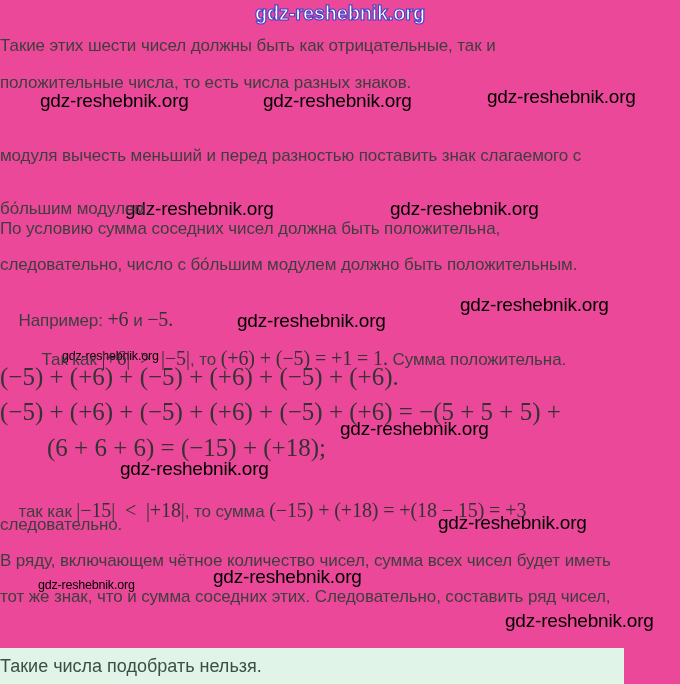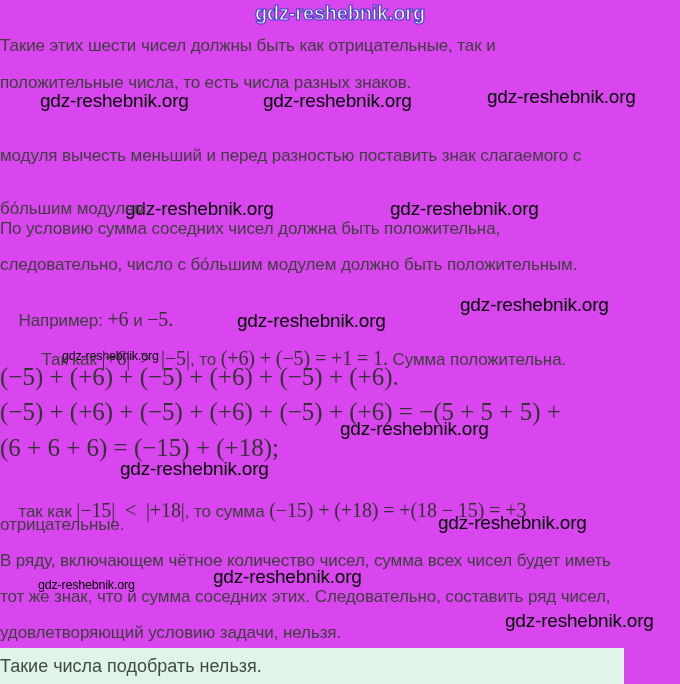--- a/index.html
+++ b/index.html
@@ -6,21 +6,21 @@
   body {
     width: 680px; height: 684px;
     background: #ffffff;
     font-family: "Liberation Sans", sans-serif;
     overflow: hidden;
     position: relative;
   }
   .page {
     position: absolute; left: 0; top: 0;
     width: 680px; height: 684px;
-    background: #d946ef;
+    background: #ec4899;
   }
   .line {
     position: absolute;
     left: 0;
     font-size: 17px;
     color: #3e3e3e;
     letter-spacing: -0.1px;
     white-space: pre;
     line-height: 1.15;
   }
@@ -102,28 +102,27 @@
   <div class="line" style="top:288px;">
     <span>Например: </span><span class="math">+6</span><span> и </span><span class="math">−5.</span>
   </div>
 
   <div class="line" style="top:327px;padding-left:23px;">
     <span>Так как </span><span class="math">|+6|  &gt;  |−5|</span><span>, то </span><span class="math">(+6) + (−5) = +1 = 1.</span><span> Сумма положительна.</span>
   </div>
 
   <div class="mathline" style="top:363px;">(−5) + (+6) + (−5) + (+6) + (−5) + (+6).</div>
   <div class="mathline" style="top:398px;">(−5) + (+6) + (−5) + (+6) + (−5) + (+6) = −(5 + 5 + 5) +</div>
-  <div class="mathline" style="top:434px;">(6 + 6 + 6) = (−15) + (+18);</div>
+  <div class="mathline" style="top:434px;padding-left:47px;">(6 + 6 + 6) = (−15) + (+18);</div>
 
   <div class="line" style="top:479px;">
     <span>так как </span><span class="math">|−15|  &lt;  |+18|</span><span>, то сумма </span><span class="math">(−15) + (+18) = +(18 − 15) = +3</span>
   </div>
 
-  <div class="line" style="top:515px;">отрицательные.</div>
+  <div class="line" style="top:515px;">следовательно.</div>
   <div class="line" style="top:551px;">В ряду, включающем чётное количество чисел, сумма всех чисел будет иметь</div>
   <div class="line" style="top:587px;">тот же знак, что и сумма соседних этих. Следовательно, составить ряд чисел,</div>
-  <div class="line" style="top:623px;">удовлетворяющий условию задачи, нельзя.</div>
 
   <div class="answer-bar">
     <div class="answer-text">Такие числа подобрать нельзя.</div>
   </div>
 
 </div>
 
 </body></html>

